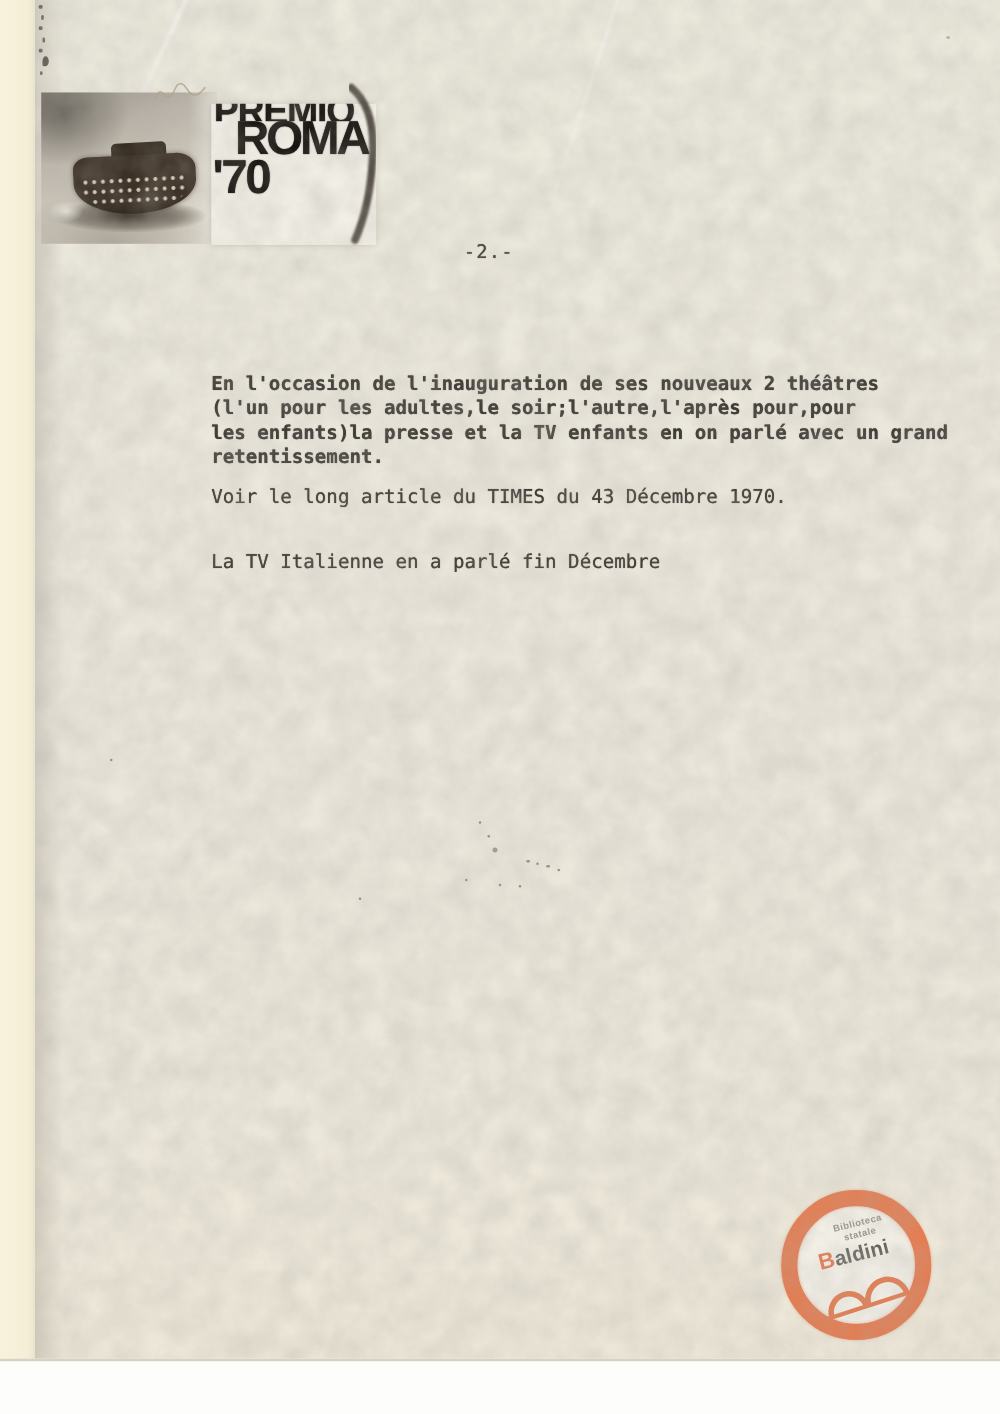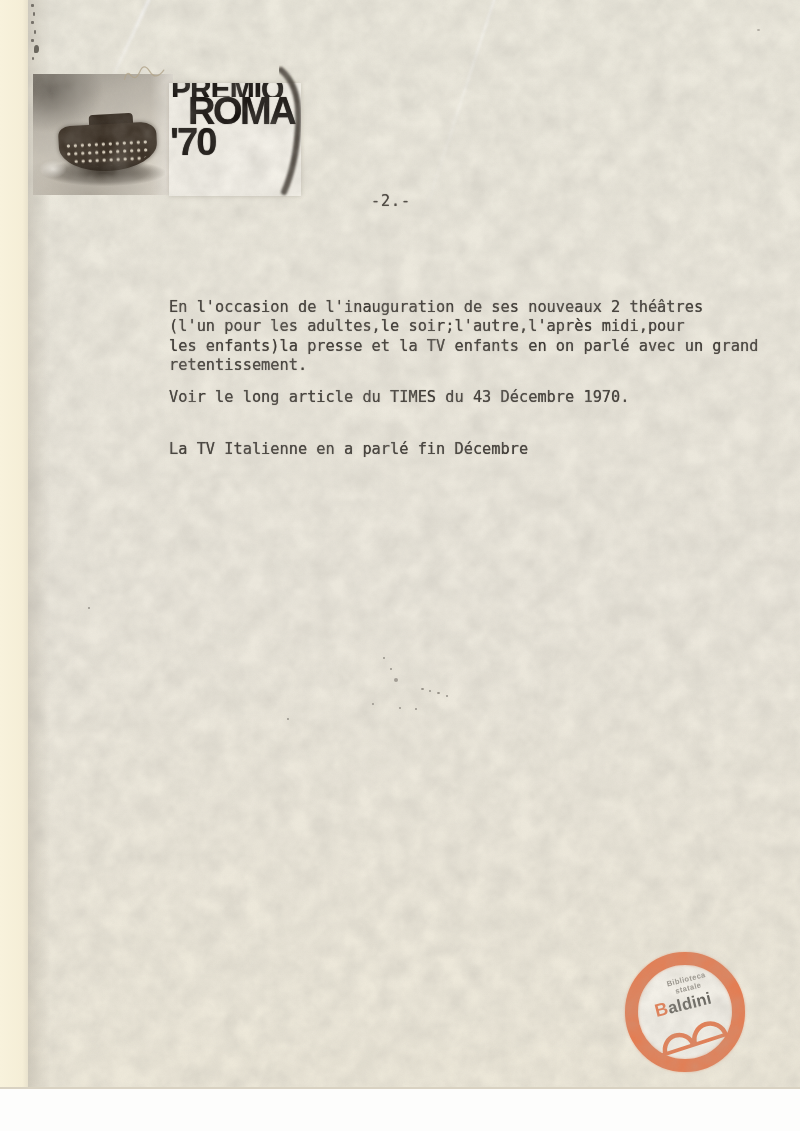--- a/index.html
+++ b/index.html
@@ -78,21 +78,21 @@
   .logo-curve{position:absolute;left:246px;top:2px;}
   
   .page-number{
     position:absolute;left:371px;top:192px;z-index:4;
     font-size:15px;color:#46413b;letter-spacing:1px;
     text-shadow:0 0 .7px rgba(50,45,40,.85);
   }
   .typed{position:absolute;left:169px;z-index:4;color:#3e3a35;font-size:15.3px;
     text-shadow:0 0 .7px rgba(45,41,36,.85);}
   .typed .tline{height:19.3px;line-height:19.3px;white-space:pre;}
-  .para-1{top:298px;}
+  .para-1{top:298px;font-weight:bold;}
   .para-2{top:388px;}
   .para-3{top:440px;}
   
   .speck{position:absolute;background:#55504a;opacity:.6;border-radius:50%;z-index:4;}
   .edge-mark{position:absolute;background:#45413a;opacity:.65;border-radius:1px;z-index:7;}
   
   .stamp{position:absolute;left:625px;top:952px;width:120px;height:120px;z-index:4;opacity:.96;}
   .stamp-ring{
     position:absolute;inset:0;border-radius:50%;border:13px solid #e5794d;background:#f6f3eb;
     box-shadow:0 0 2.5px rgba(229,121,77,.55), inset 0 0 2.5px rgba(229,121,77,.55);
@@ -144,21 +144,21 @@
             </filter>
           </defs>
         <path d="M2 5 Q22 22 19 62 Q17 100 5 127" fill="none" stroke="#362e27" stroke-width="6" stroke-linecap="round" opacity="0.85" filter="url(#smudgeBlur)"></path>
       </svg>
     </div>
 
     <div class="page-number">-2.-</div>
 
     <div class="typed para-1">
       <div class="tline">En l'occasion de l'inauguration de ses nouveaux 2 théâtres</div>
-      <div class="tline">(l'un pour les adultes,le soir;l'autre,l'après midi,pour</div>
+      <div class="tline">(l'un pour les adultes,le soir;l'autre,l'après pour,pour</div>
       <div class="tline">les enfants)la presse et la TV enfants en on parlé avec un grand</div>
       <div class="tline">retentissement.</div>
     </div>
     <div class="typed para-2">
       <div class="tline">Voir le long article du TIMES du 43 Décembre 1970.</div>
     </div>
     <div class="typed para-3">
       <div class="tline">La TV Italienne en a parlé fin Décembre</div>
     </div>
 

